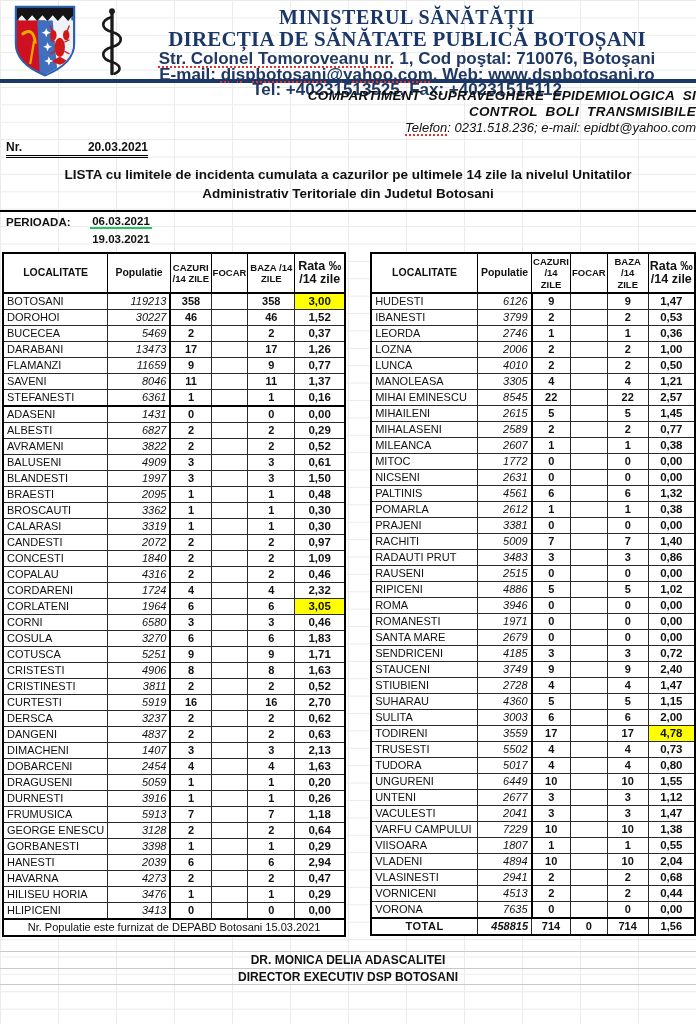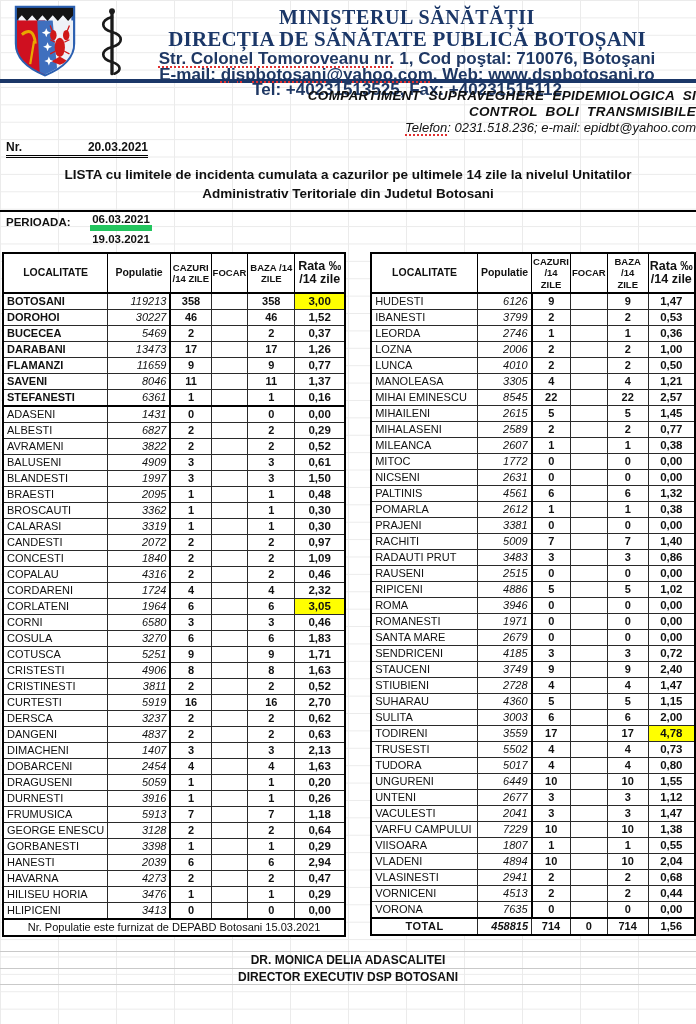--- a/index.html
+++ b/index.html
@@ -36,37 +36,37 @@
 
   
   .nr-row { margin:5px 0 0 6px; width:142px; display:flex; justify-content:space-between; align-items:flex-end;
             border-bottom:3px double #000; padding-bottom:1px; font-size:12px; font-weight:700; }
   .doc-title { text-align:center; font-weight:700; font-size:13.5px; line-height:19px; margin-top:7px; }
   .rule-black { height:2px; background:#000; margin-top:7px; }
   .period { margin-left:6px; margin-top:1px; }
   .period-row { display:flex; height:17px; align-items:center; }
   .p-label { width:84px; font-weight:700; font-size:11.5px; }
   .p-date  { width:62px; text-align:center; font-weight:700; font-size:11.5px; }
-  .p-date.u { border-bottom:6px solid #22c55e; }
+  .p-date.u { border-bottom:2px solid #22c55e; }
 
   
   .tables { display:flex; gap:24px; padding-left:2px; margin-top:5px; align-items:flex-start; }
   table.tbl { border-collapse:collapse; background:#fff; border:2px solid #000; table-layout:fixed; }
   .tbl th { border:1px solid #000; border-bottom:2px solid #000; background:#fff;
             font-weight:700; text-align:center; white-space:pre-line; padding:0 1px;
             height:40px; font-size:10.5px; line-height:11.5px; }
   .tbl th.h-sm { font-size:9.5px; }
   .tbl th.h-rata { font-size:12.5px; line-height:13.5px; }
   .tbl td { border:1px solid #2a2a2a; background:#fff; height:16px; line-height:15px;
             padding:0 3px; font-size:11px; overflow:hidden; white-space:nowrap; }
   .tbl td.c-loc { text-align:left; }
   .tbl td.c-pop { text-align:right; font-style:italic; border-right:2px solid #000; }
   .tbl td.c-caz, .tbl td.c-foc, .tbl td.c-baz { text-align:center; font-weight:700; }
   .tbl td.c-rat { text-align:center; font-weight:700; font-size:11.5px; }
-  .tbl tr.city td.c-loc { font-weight:700; }
+  .tbl tr.city td.c-loc { font-weight:400; }
   .tbl tr.sec td { border-bottom:2px solid #000; }
   .tbl td.hl { background:var(--hl); }
   .tbl tfoot td { border-top:2px solid #000; }
   .note-cell { text-align:center; font-size:11px; height:17px; }
   .total-label { text-align:center; font-weight:700; font-size:14px; letter-spacing:.5px; }
   .total-pop { text-align:right; font-weight:700; font-style:italic; font-size:11.5px; border-right:2px solid #000; }
   .total-num { text-align:center; font-weight:700; font-size:11.5px; }
 
   
   .dir { margin-top:14px; }

